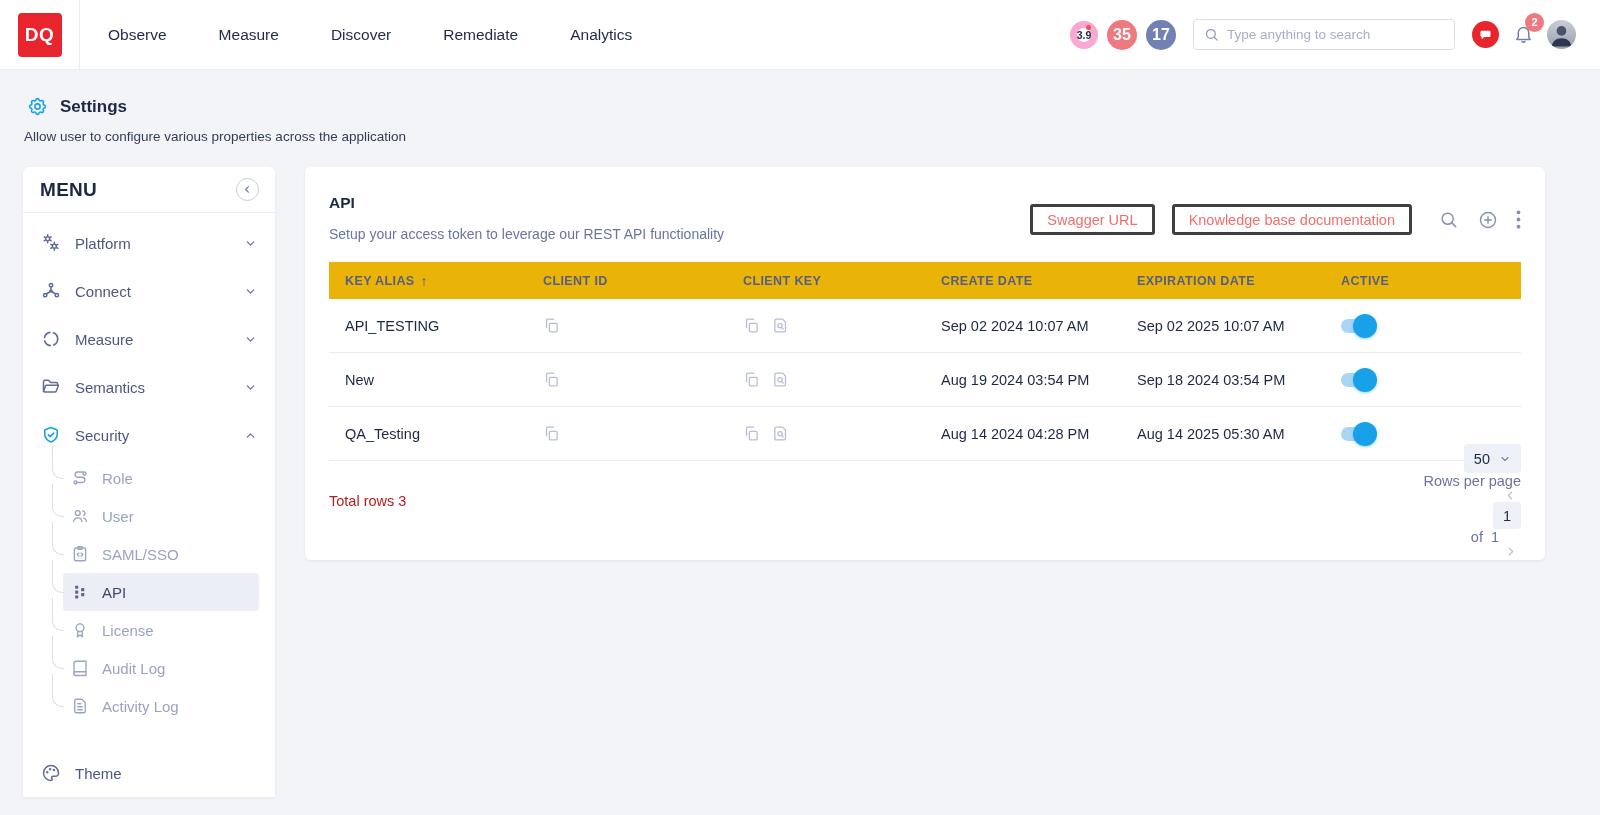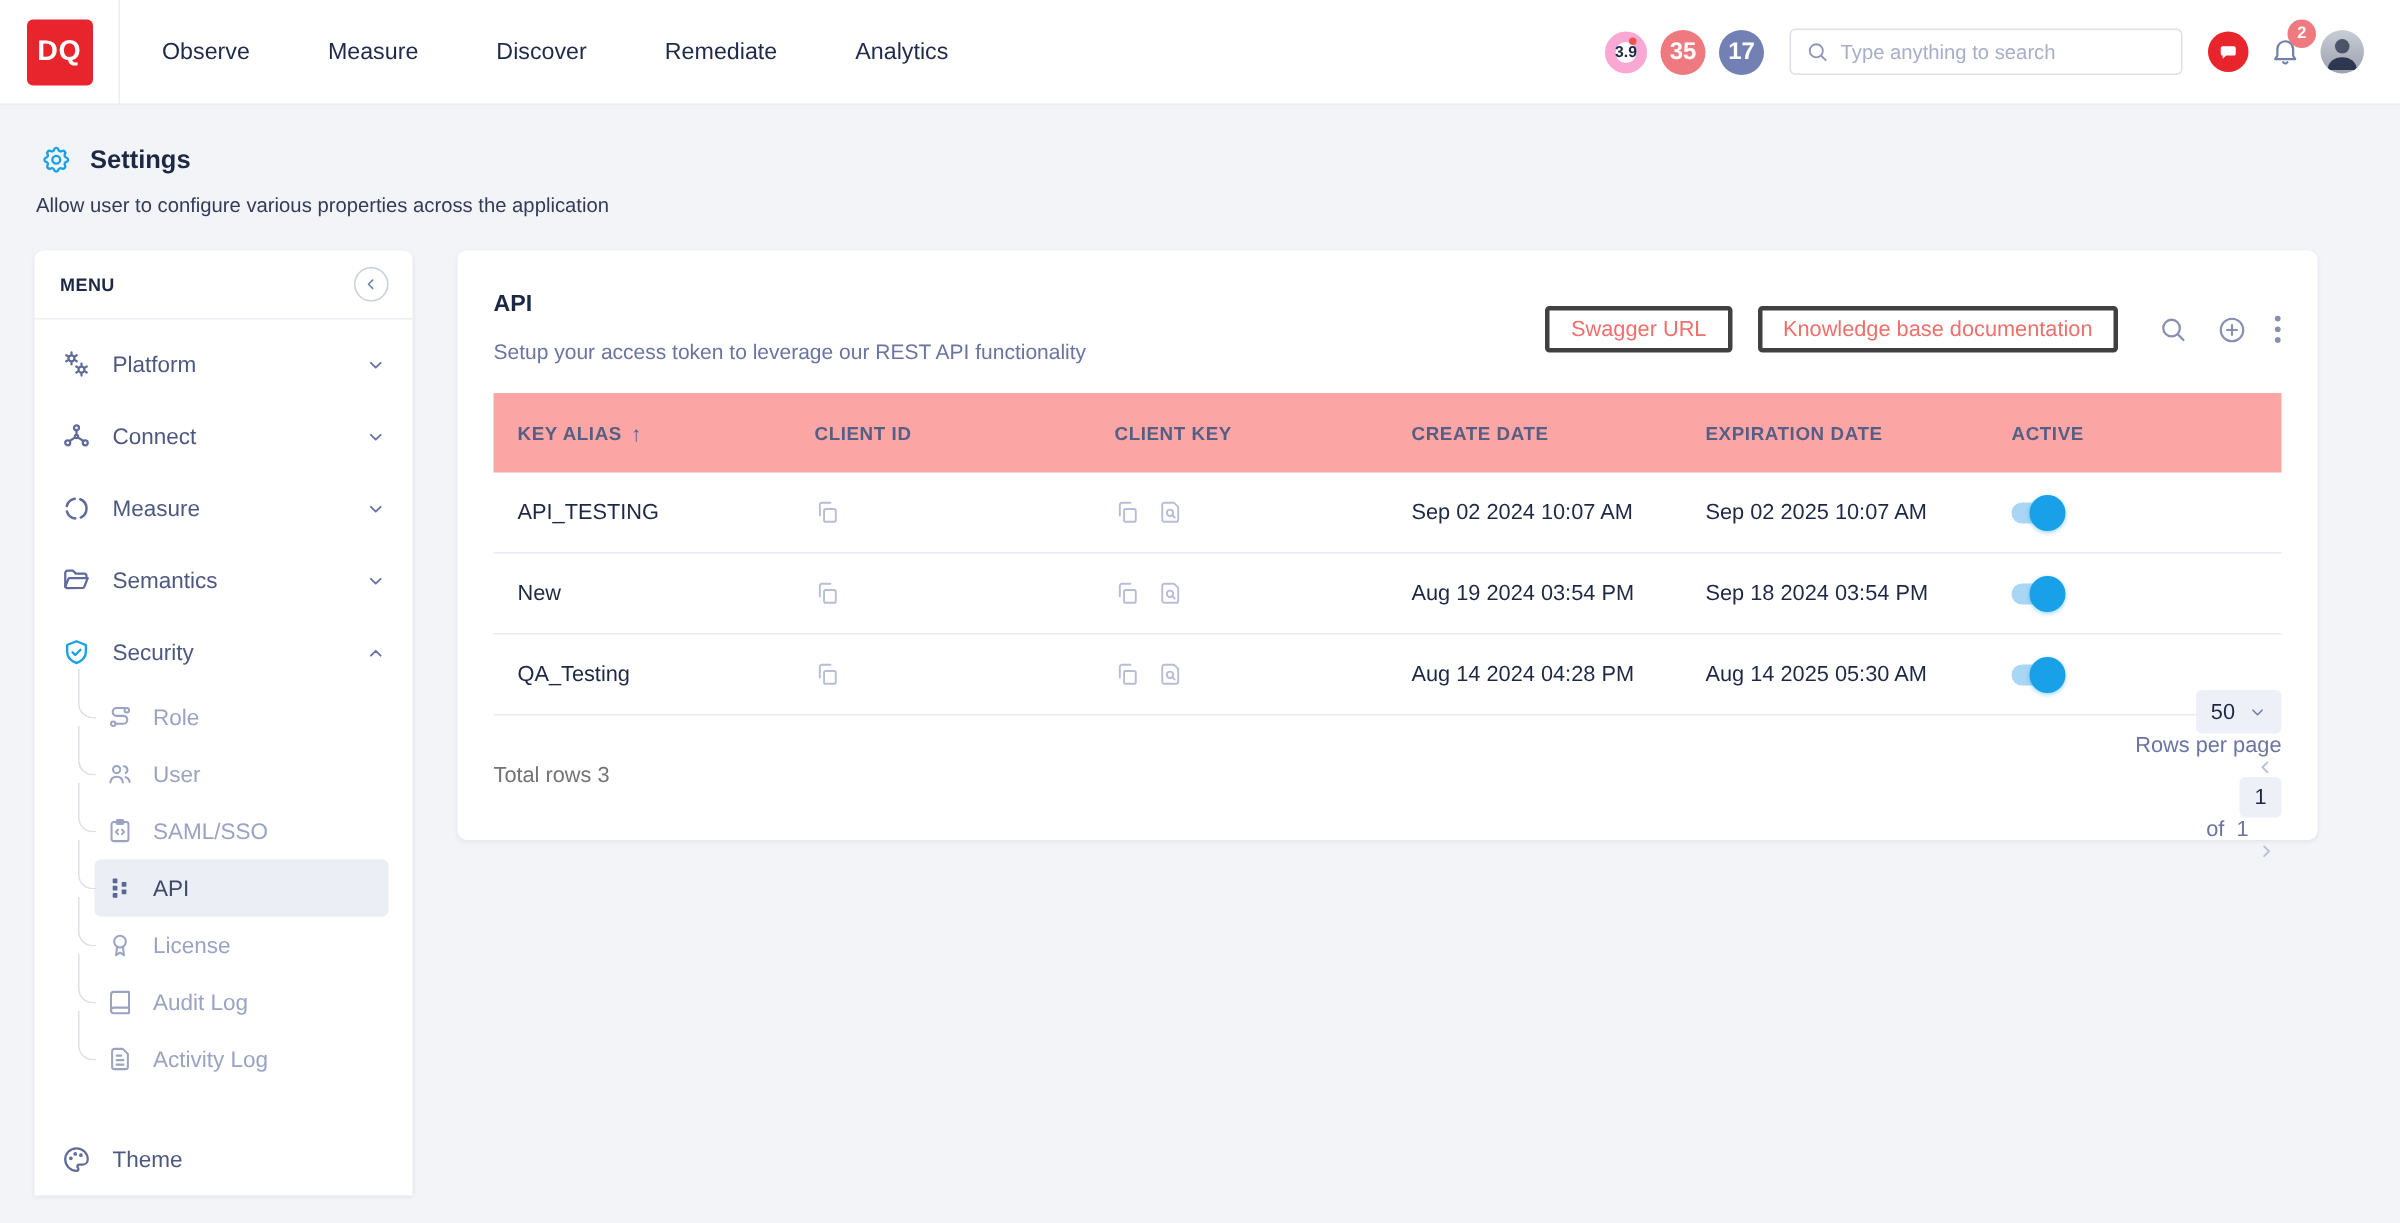--- a/index.html
+++ b/index.html
@@ -72,21 +72,21 @@
   .page-subtitle { padding:12px 0 0 24px; font-size:13.5px; color:#333c57; }
 
   
   .sidebar {
     position:absolute; top:167px; left:23px; width:252px; height:630px;
     background:#fff; border-radius:6px 6px 0 0;
     box-shadow:0 1px 3px rgba(35,45,90,0.08);
     display:flex; flex-direction:column;
   }
   .menu-head { height:51px; display:flex; align-items:center; justify-content:space-between; padding:0 16px 0 17px; border-bottom:1px solid #eceef4; }
-  .menu-title { font-size:12px; font-weight:700; letter-spacing:0.3px; color:#1d2845; }
+  .menu-title { font-size:19px; font-weight:700; letter-spacing:0.3px; color:#1d2845; }
   .collapse-btn {
     width:23px; height:23px; border-radius:50%; border:1px solid #c9cede; background:#fff;
     display:flex; align-items:center; justify-content:center; cursor:pointer; color:#7381a8;
   }
   .menu-list { padding-top:6px; }
   .menu-item {
     height:48px; display:flex; align-items:center; padding:0 18px; cursor:pointer; color:#4d5880;
   }
   .menu-item .mi-icon { width:20px; height:20px; color:#5f6b9a; flex:0 0 auto; }
   .menu-item .mi-label { margin-left:14px; font-size:15px; font-weight:500; }
@@ -125,41 +125,41 @@
   }
   .outline-btn + .outline-btn { margin-left:17px; }
   .icon-btn { background:none; border:none; cursor:pointer; color:#8890b0; padding:0; display:flex; align-items:center; justify-content:center; }
   .card-actions .icon-btn.search { margin-left:27px; }
   .card-actions .icon-btn.add { margin-left:20px; }
   .card-actions .icon-btn.kebab { margin-left:18px; }
 
   
   .table { margin:0 24px; width:1192px; }
   .t-head {
-    display:flex; height:53px; background:#fca5a5; 
+    display:flex; height:37px; background:#eab308; 
   }
   .t-head .th {
     font-size:12.5px; font-weight:700; letter-spacing:0.4px; color:#555e85;
     padding-left:16px; display:flex; align-items:center; gap:6px;
   }
   .t-row { display:flex; height:54px; border-bottom:1px solid #e9ebf2; }
   .c1 { width:198px; } .c2 { width:200px; } .c3 { width:198px; }
   .c4 { width:196px; } .c5 { width:204px; } .c6 { width:196px; }
   .td { padding-left:16px; font-size:14.5px; color:#1d2845; display:flex; align-items:center; gap:12px; }
   .cell-icon { color:#b7bdd6; cursor:pointer; background:none; border:none; padding:0; }
   .sort-arrow { color:#555e85; font-size:14px; }
 
   
   .toggle { position:relative; width:36px; height:24px; cursor:pointer; }
   .toggle .track { position:absolute; left:0; top:5px; width:30px; height:14px; border-radius:7px; background:#a9d6f4; }
   .toggle .knob { position:absolute; right:0; top:0; width:24px; height:24px; border-radius:50%; background:#18a0e8; box-shadow:0 1px 3px rgba(24,160,232,0.45); }
 
   
   .t-foot { margin:0 24px; height:80px; display:flex; align-items:center; }
-  .total-rows { font-size:14.5px; color:#737373; }
+  .total-rows { font-size:14.5px; color:#b91c1c; }
   .foot-right { margin-left:auto; display:flex; align-items:flex-end;flex-direction:column; }
   .page-size {
     height:29px; background:#eef0f7; border:none; border-radius:4px; padding:0 10px;
     display:flex; align-items:center; gap:9px; font-size:14.5px; color:#1d2845; cursor:pointer;
     font-family:"Liberation Sans", sans-serif;
   }
   .rpp-label { margin-left:15px; font-size:14.5px; color:#6a74a0; }
   .pg-chev { background:none; border:none; color:#b9bfd4; font-size:17px; cursor:pointer; padding:0 4px; }
   .pg-chev.left { margin-left:48px; }
   .page-box {

